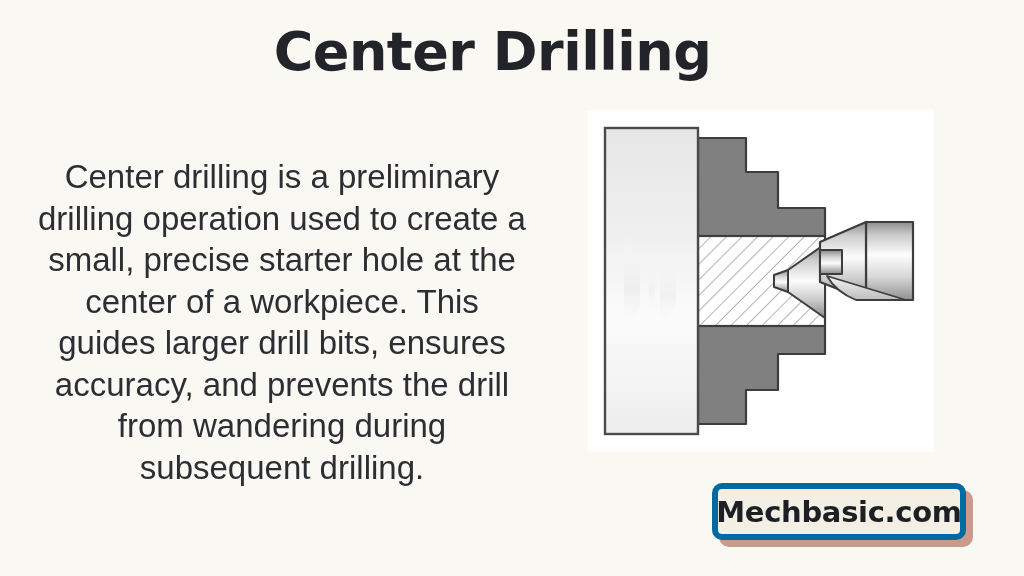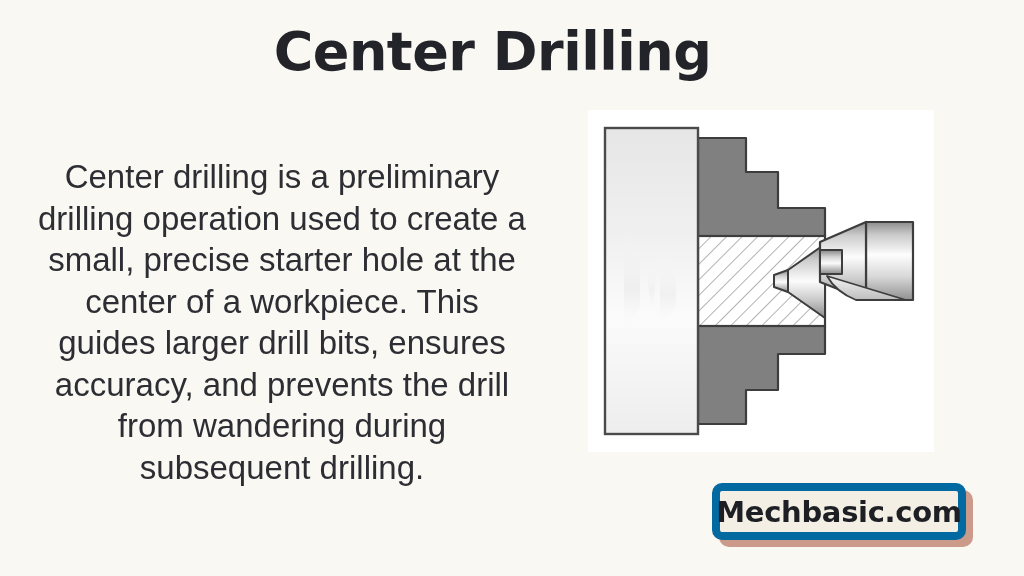--- a/index.html
+++ b/index.html
@@ -83,21 +83,21 @@
     border-radius: 10px;
   }
   .logo-face {
     position: absolute;
     left: 0;
     top: 0;
     width: 254px;
     height: 57px;
     box-sizing: border-box;
     background: #f3efe4;
-    border: 8px solid #0369a1;
+    border: 6px solid #0369a1;
     border-radius: 10px;
     display: flex;
     align-items: center;
     justify-content: center;
   }
   .logo-text {
     font-family: "DejaVu Sans", sans-serif;
     font-size: 29px;
     font-weight: 700;
     color: #1d1f24;

